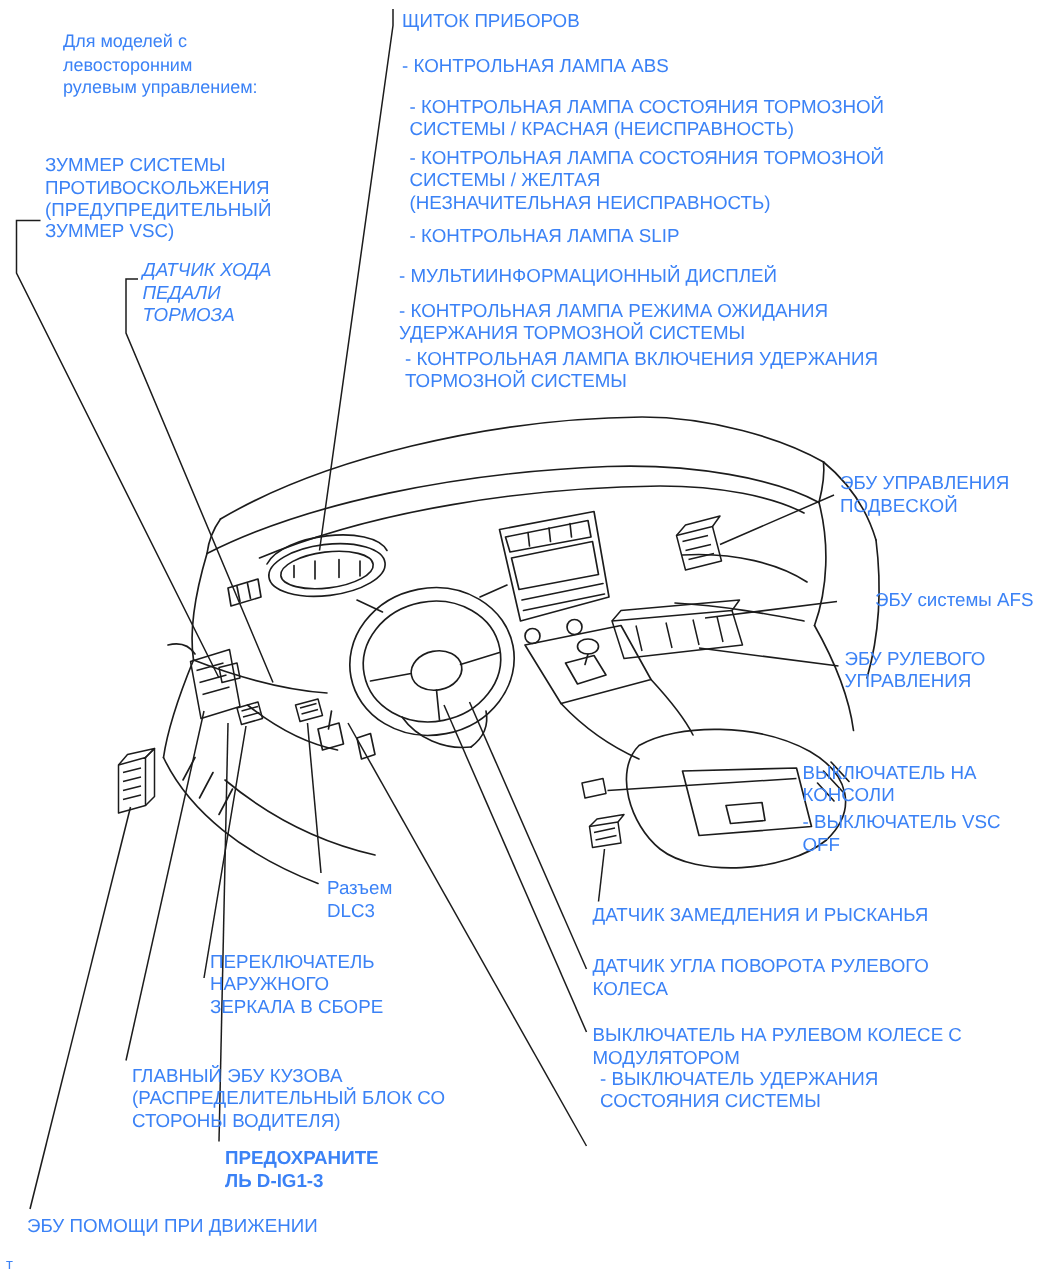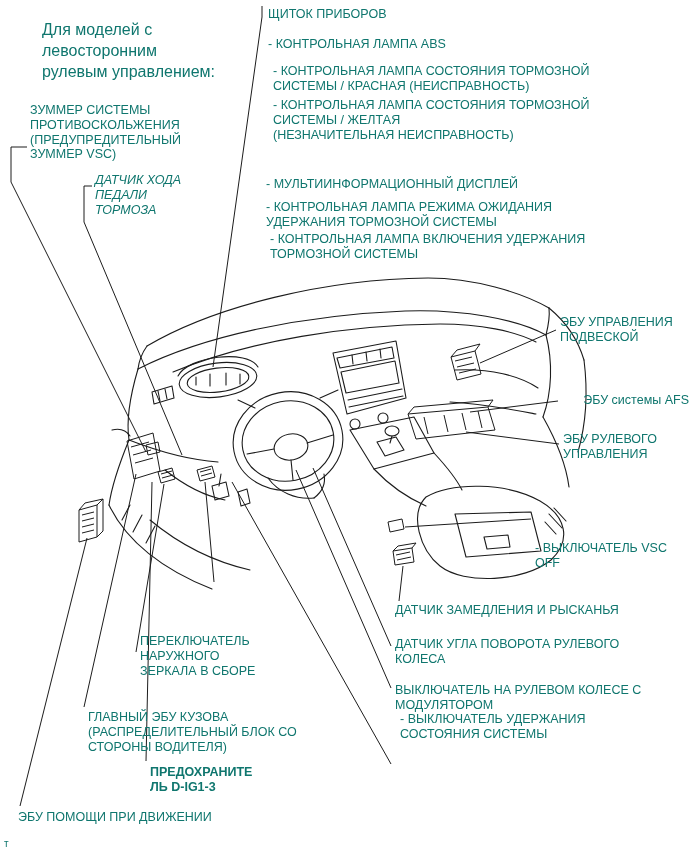--- a/index.html
+++ b/index.html
@@ -3,23 +3,23 @@
 <meta charset="utf-8">
 <style>
   html,body{margin:0;padding:0;background:#ffffff;}
   .stage{
     position:relative;width:691px;height:855px;background:#fff;overflow:hidden;
     font-family:"Liberation Sans", sans-serif;color:#111;
   }
   .stage svg{position:absolute;left:0;top:0;}
   .lbl{
     position:absolute;font-size:12.5px;line-height:1.18;white-space:pre-line;
-    color:#0f766e;
+    color:#3b82f6;
   }
-  .note{font-size:16px;line-height:1.3;}
+  .note{font-size:12px;line-height:1.3;}
   .tiny{font-size:10px;}
 </style>
 </head>
 <body>
 
 <div class="stage">
 
   <svg width="691" height="855" viewBox="0 0 691 855">
 
     <g stroke="#1c1c1c" stroke-width="1.1" fill="none" stroke-linecap="round" stroke-linejoin="round">
@@ -163,50 +163,55 @@
 левосторонним
 рулевым управлением:</div>
 
   <div class="lbl" style="left:268px;top:7px;width:200px;">ЩИТОК ПРИБОРОВ</div>
   <div class="lbl" style="left:268px;top:37px;width:250px;">- КОНТРОЛЬНАЯ ЛАМПА ABS</div>
   <div class="lbl" style="left:273px;top:64px;width:400px;">- КОНТРОЛЬНАЯ ЛАМПА СОСТОЯНИЯ ТОРМОЗНОЙ
 СИСТЕМЫ / КРАСНАЯ (НЕИСПРАВНОСТЬ)</div>
   <div class="lbl" style="left:273px;top:98px;width:400px;">- КОНТРОЛЬНАЯ ЛАМПА СОСТОЯНИЯ ТОРМОЗНОЙ
 СИСТЕМЫ / ЖЕЛТАЯ
 (НЕЗНАЧИТЕЛЬНАЯ НЕИСПРАВНОСТЬ)</div>
+  <div class="lbl" style="left:273px;top:150px;width:250px;">- КОНТРОЛЬНАЯ ЛАМПА SLIP</div>
   <div class="lbl" style="left:266px;top:177px;width:300px;">- МУЛЬТИИНФОРМАЦИОННЫЙ ДИСПЛЕЙ</div>
   <div class="lbl" style="left:266px;top:200px;width:400px;">- КОНТРОЛЬНАЯ ЛАМПА РЕЖИМА ОЖИДАНИЯ
 УДЕРЖАНИЯ ТОРМОЗНОЙ СИСТЕМЫ</div>
   <div class="lbl" style="left:270px;top:232px;width:400px;">- КОНТРОЛЬНАЯ ЛАМПА ВКЛЮЧЕНИЯ УДЕРЖАНИЯ
 ТОРМОЗНОЙ СИСТЕМЫ</div>
 
   <div class="lbl" style="left:30px;top:103px;width:195px;">ЗУММЕР СИСТЕМЫ
 ПРОТИВОСКОЛЬЖЕНИЯ
 (ПРЕДУПРЕДИТЕЛЬНЫЙ
 ЗУММЕР VSC)</div>
   <div class="lbl" style="left:95px;top:173px;width:120px;font-style:italic;">ДАТЧИК ХОДА
 ПЕДАЛИ
 ТОРМОЗА</div>
 
   <div class="lbl" style="left:560px;top:315px;width:128px;">ЭБУ УПРАВЛЕНИЯ
 ПОДВЕСКОЙ</div>
   <div class="lbl" style="left:561px;top:393px;width:128px;text-align:right;">ЭБУ системы AFS</div>
   <div class="lbl" style="left:563px;top:432px;width:125px;">ЭБУ РУЛЕВОГО
 УПРАВЛЕНИЯ</div>
+  <div class="lbl" style="left:535px;top:508px;width:150px;">ВЫКЛЮЧАТЕЛЬ НА
+КОНСОЛИ</div>
   <div class="lbl" style="left:535px;top:541px;width:150px;">- ВЫКЛЮЧАТЕЛЬ VSC
 OFF</div>
 
   <div class="lbl" style="left:395px;top:603px;width:290px;">ДАТЧИК ЗАМЕДЛЕНИЯ И РЫСКАНЬЯ</div>
   <div class="lbl" style="left:395px;top:637px;width:290px;">ДАТЧИК УГЛА ПОВОРОТА РУЛЕВОГО
 КОЛЕСА</div>
   <div class="lbl" style="left:395px;top:683px;width:290px;">ВЫКЛЮЧАТЕЛЬ НА РУЛЕВОМ КОЛЕСЕ С
 МОДУЛЯТОРОМ</div>
   <div class="lbl" style="left:400px;top:712px;width:280px;">- ВЫКЛЮЧАТЕЛЬ УДЕРЖАНИЯ
 СОСТОЯНИЯ СИСТЕМЫ</div>
 
+  <div class="lbl" style="left:218px;top:585px;width:90px;">Разъем
+DLC3</div>
   <div class="lbl" style="left:140px;top:634px;width:140px;">ПЕРЕКЛЮЧАТЕЛЬ
 НАРУЖНОГО
 ЗЕРКАЛА В СБОРЕ</div>
   <div class="lbl" style="left:88px;top:710px;width:240px;">ГЛАВНЫЙ ЭБУ КУЗОВА
 (РАСПРЕДЕЛИТЕЛЬНЫЙ БЛОК СО
 СТОРОНЫ ВОДИТЕЛЯ)</div>
   <div class="lbl" style="left:150px;top:765px;width:130px;font-weight:bold;">ПРЕДОХРАНИТЕ
 ЛЬ D-IG1-3</div>
   <div class="lbl" style="left:18px;top:810px;width:230px;">ЭБУ ПОМОЩИ ПРИ ДВИЖЕНИИ</div>
 

